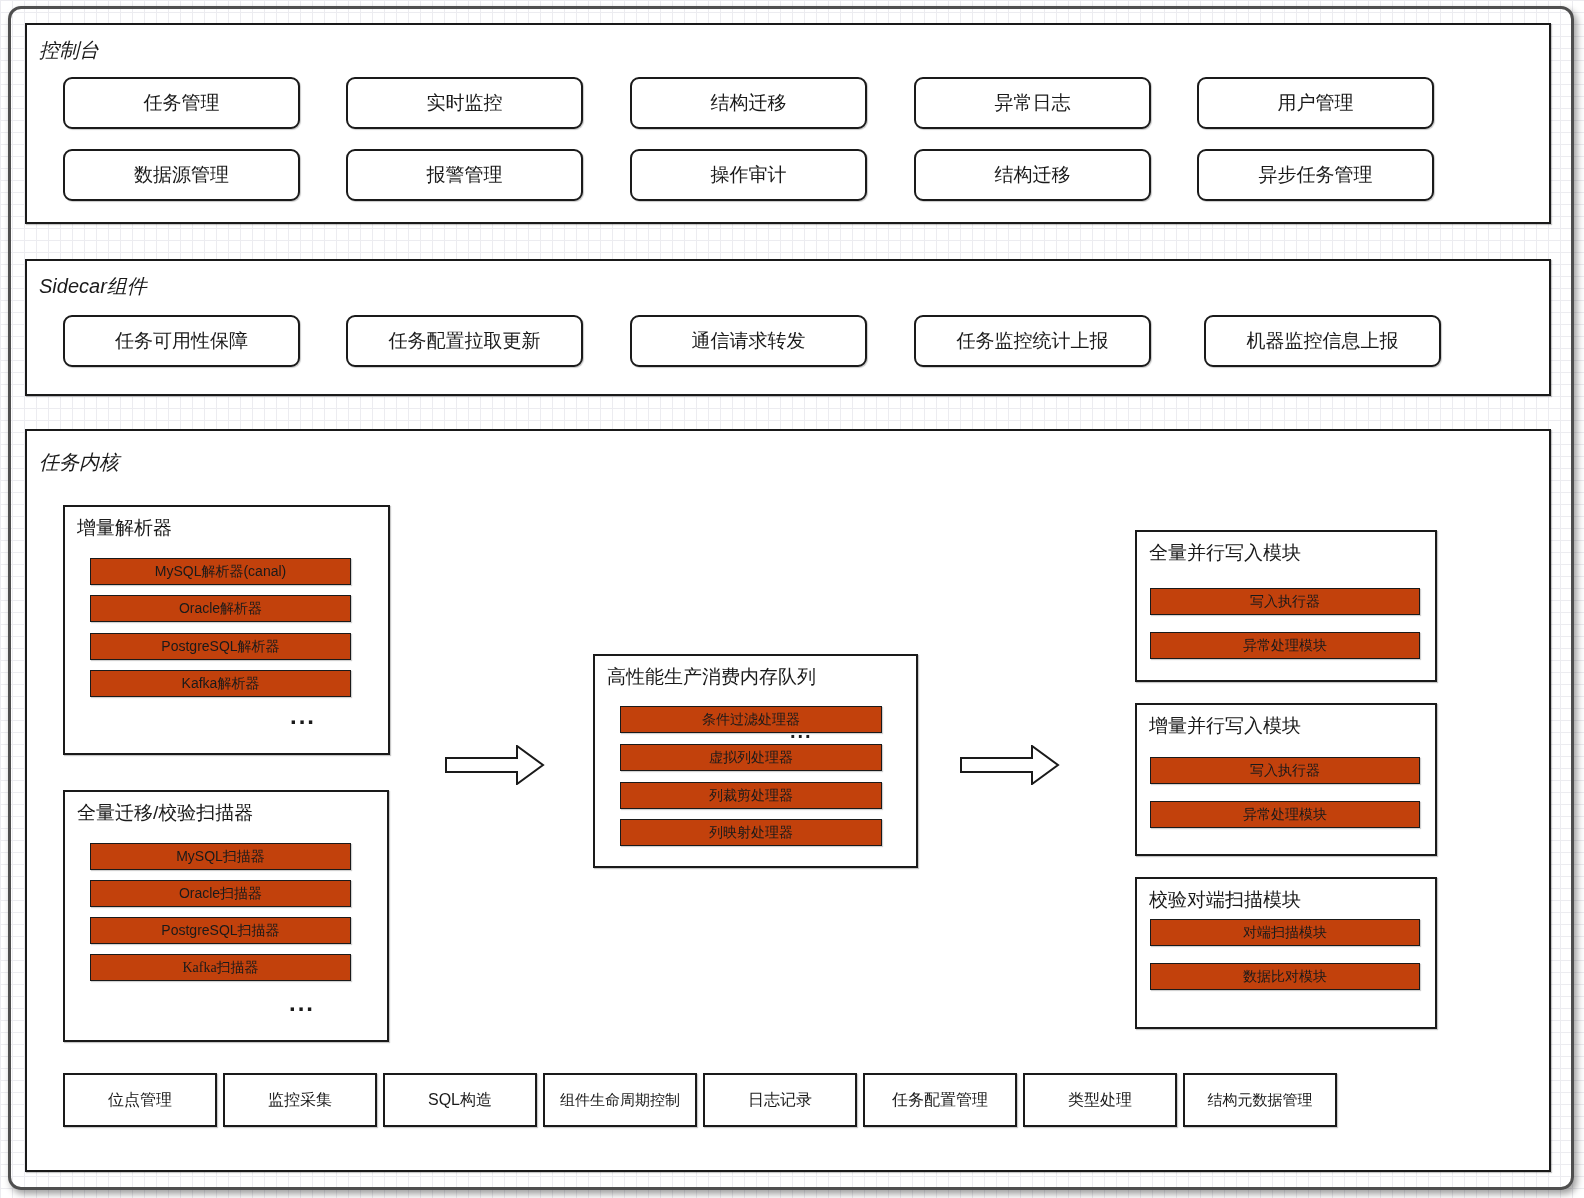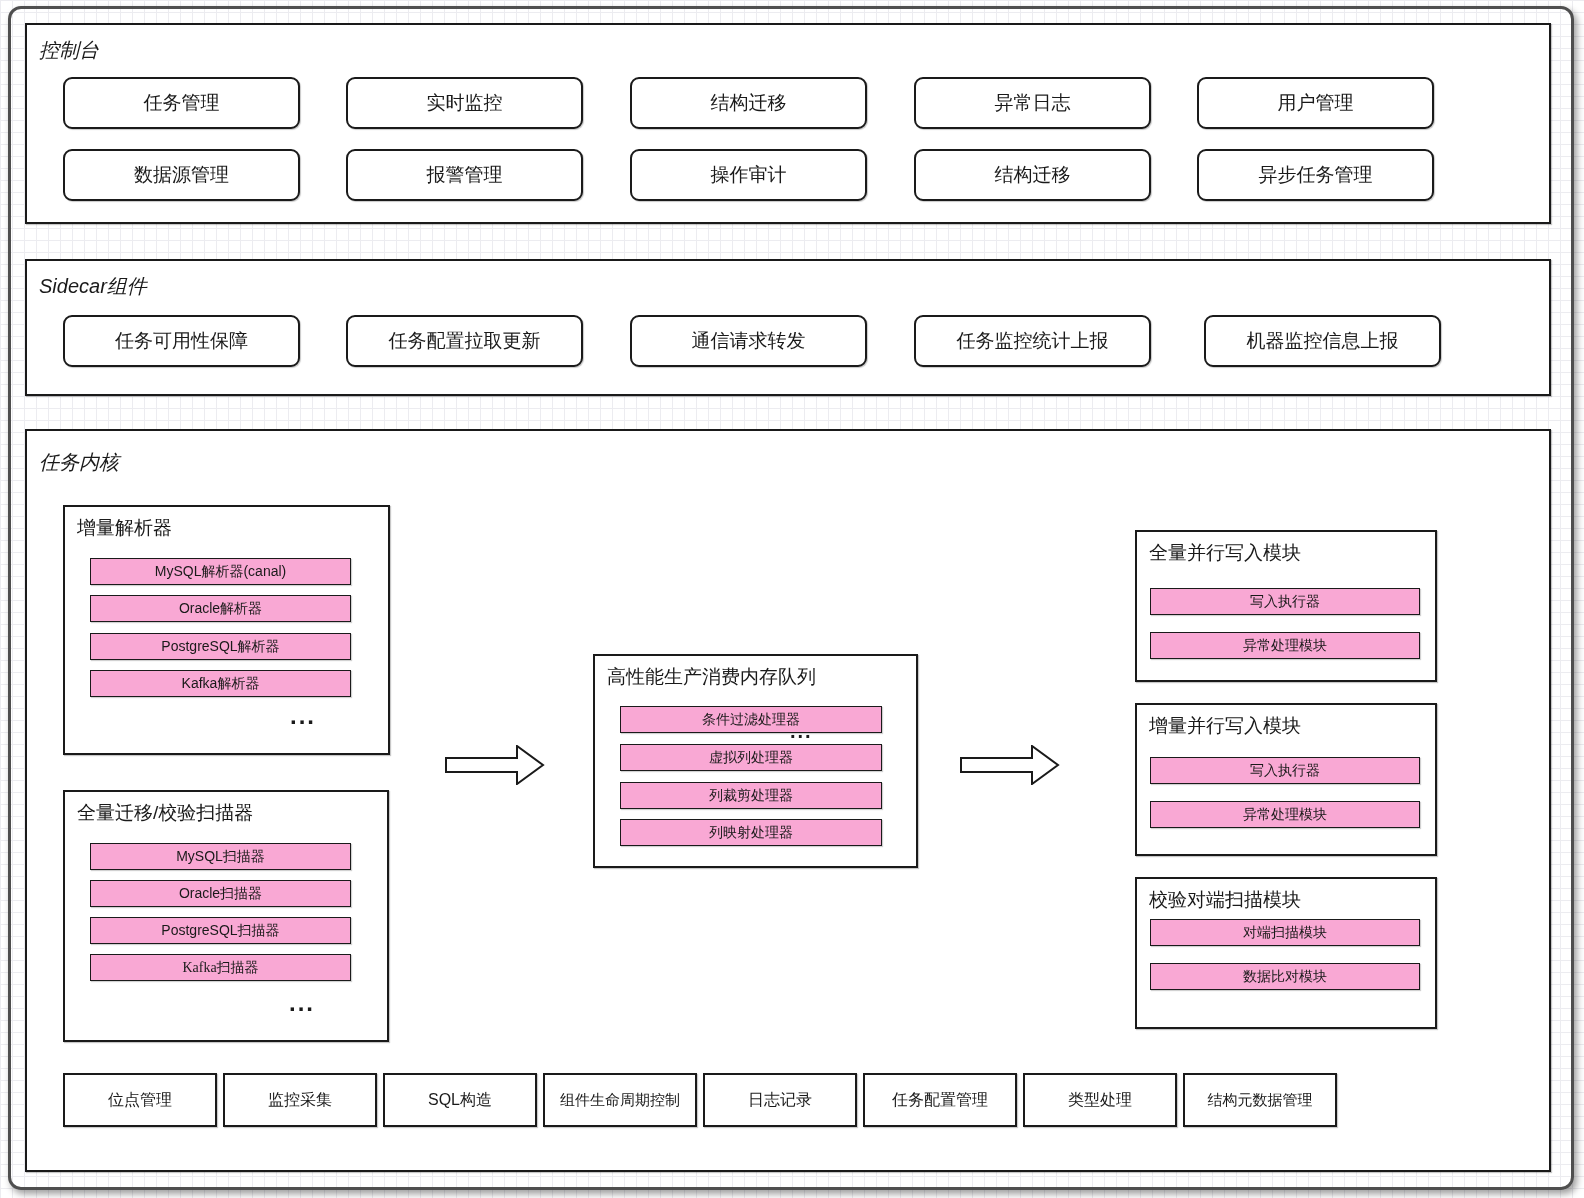--- a/index.html
+++ b/index.html
@@ -36,21 +36,21 @@
     white-space:nowrap;
   }
   .bigbox{
     position:absolute;background:#fff;border:2px solid #1a1a1a;
     box-shadow:1px 1px 1px rgba(0,0,0,0.22);
   }
   .bigbox-title{
     position:absolute;left:12px;top:8px;font-size:19px;white-space:nowrap;
   }
   .item{
-    position:absolute;height:25px;background:#f9a8d4;border:1.5px solid #1a1a1a;
+    position:absolute;height:25px;background:#c2410c;border:1.5px solid #1a1a1a;
     display:flex;align-items:center;justify-content:center;
     font-size:14px;box-shadow:1px 1px 1px rgba(0,0,0,0.18);
     white-space:nowrap;
   }
   .more{
     position:absolute;font-size:24px;font-weight:bold;letter-spacing:2px;
     line-height:10px;
   }
   .service{
     position:absolute;width:150px;height:50px;background:#fff;

